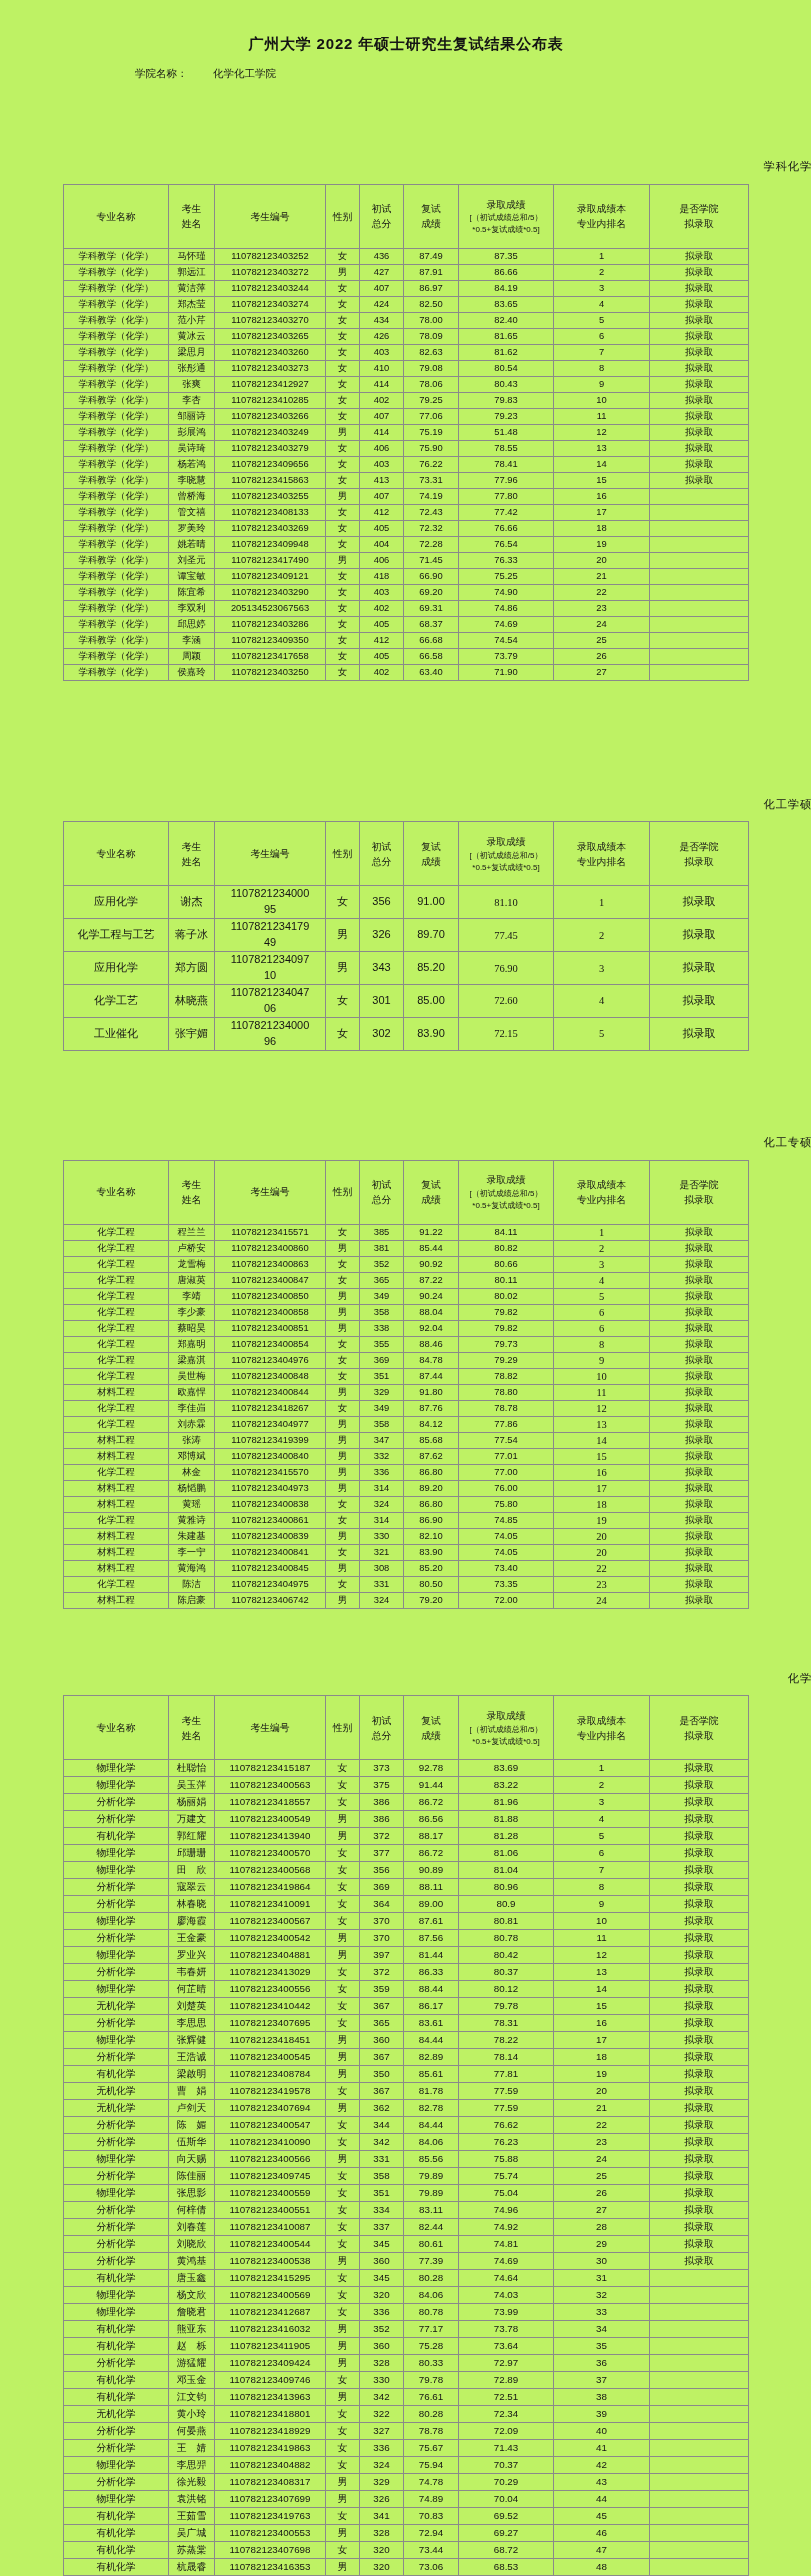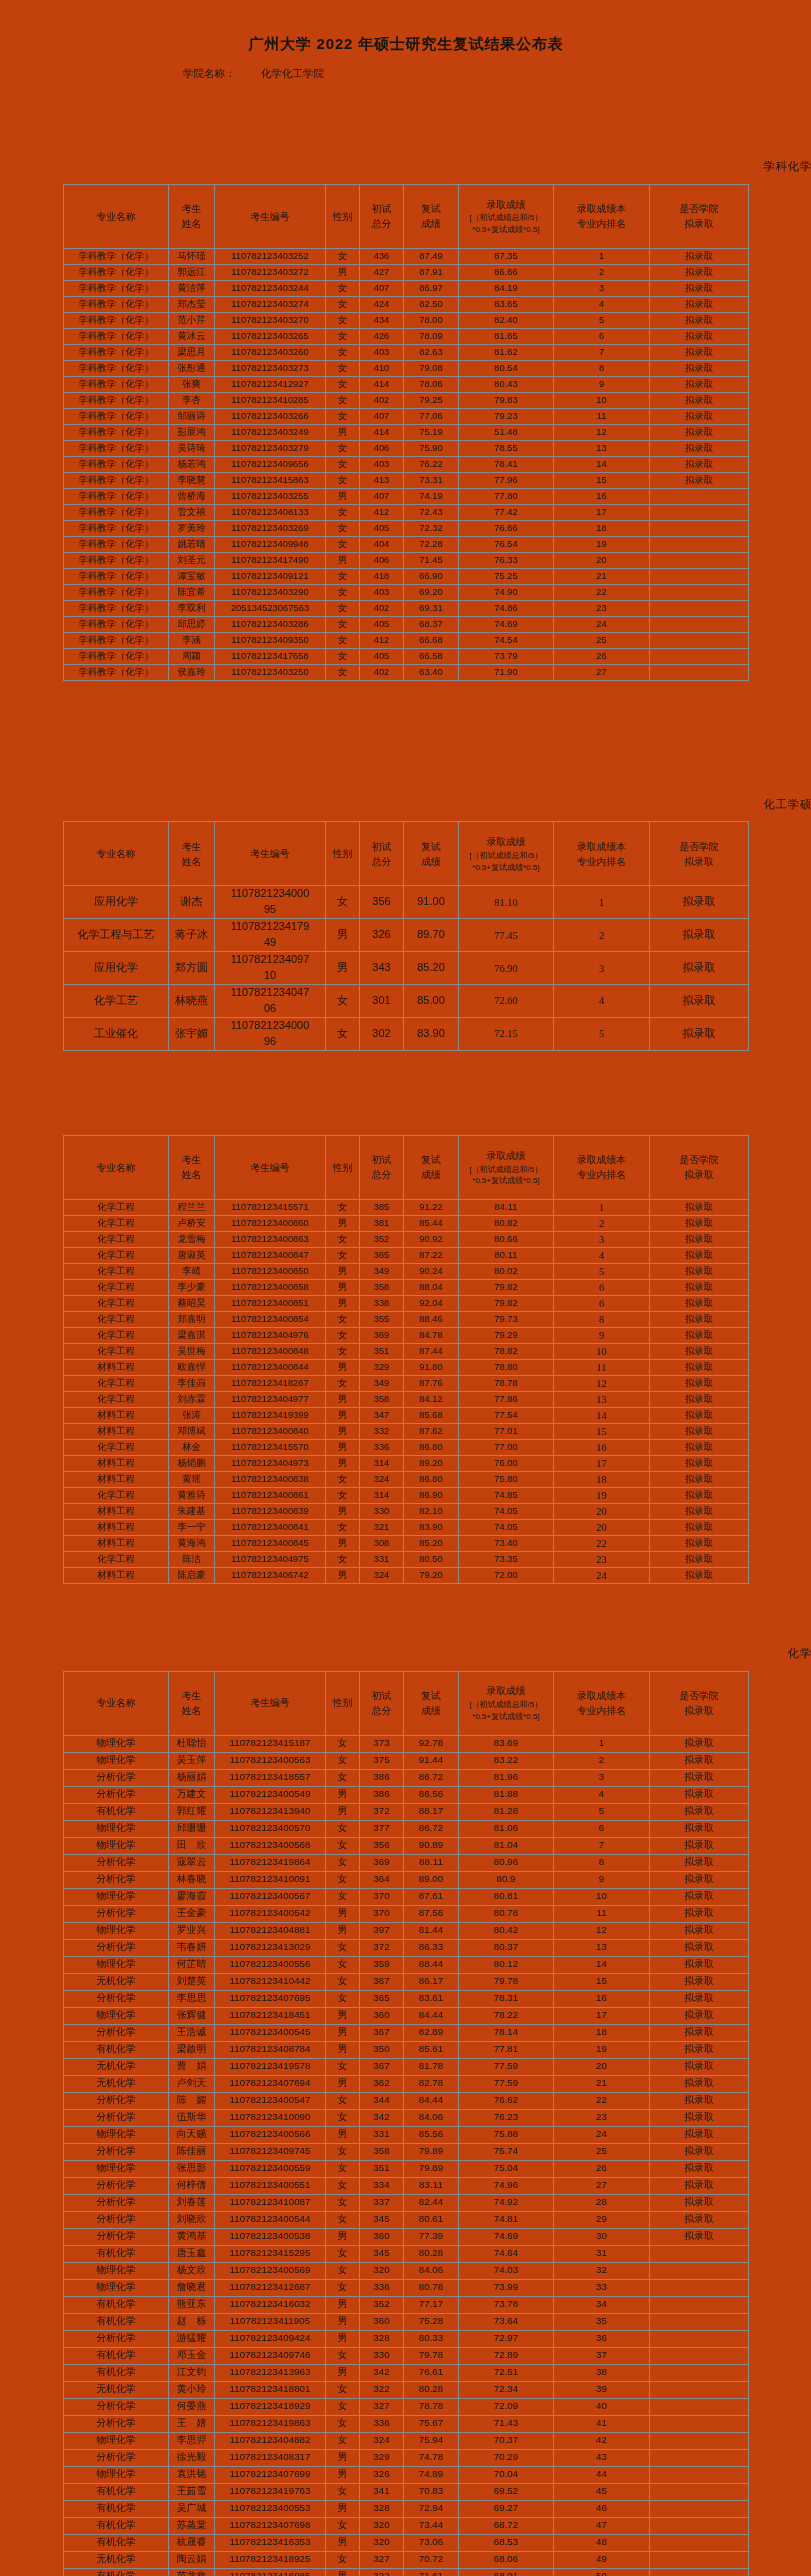--- a/index.html
+++ b/index.html
@@ -1,25 +1,25 @@
 <!DOCTYPE html>
 <html style="font-size:12px"><head>
 <meta charset="utf-8">
 <style>
   html,body{margin:0;padding:0;background:#ffffff;}
   .page{
-    width:812px;height:2576px;margin:0 auto;background:#c2410c;
+    width:812px;height:2576px;margin:0 auto;background:#bef264;
     font-family:"Liberation Sans",sans-serif;color:#141414;overflow:hidden;
   }
   h1.doc-title{
     margin:0;padding-top:35px;text-align:center;
     font-size:15px;font-weight:700;letter-spacing:0.8px;
   }
   .college{margin:12.8px 0 0 135px;font-size:10.5px;}
-  .college .label{margin-right:25.6px;margin-left:48px;}
+  .college .label{margin-right:25.6px;}
   .section h2{
     margin:0;text-align:right;font-weight:400;font-size:11.3px;letter-spacing:0.8px;
   }
   #sec-0{margin-top:78px;}
   #sec-1{margin-top:116px;}
   #sec-2{margin-top:84px;}
   #sec-3{margin-top:62px;}
   table.results{
     width:686px;margin:9.8px auto 0;border-collapse:collapse;
     table-layout:fixed;text-align:center;border:0.8px solid #6e6e6e;
@@ -502,20 +502,21 @@
               <td class="c4">302</td>
               <td class="c5">83.90</td>
               <td class="c6">72.15</td>
               <td class="c7">5</td>
               <td class="c8">拟录取</td>
             </tr>
           </tbody>
         </table>
       </section>
       <section class="section sec-2" id="sec-2">
+        <h2>化工专硕</h2>
         <table class="results">
           <colgroup>
             <col style="width: 105px;">
             <col style="width: 46px;">
             <col style="width: 111px;">
             <col style="width: 34px;">
             <col style="width: 44px;">
             <col style="width: 55px;">
             <col style="width: 95px;">
             <col style="width: 96px;">

